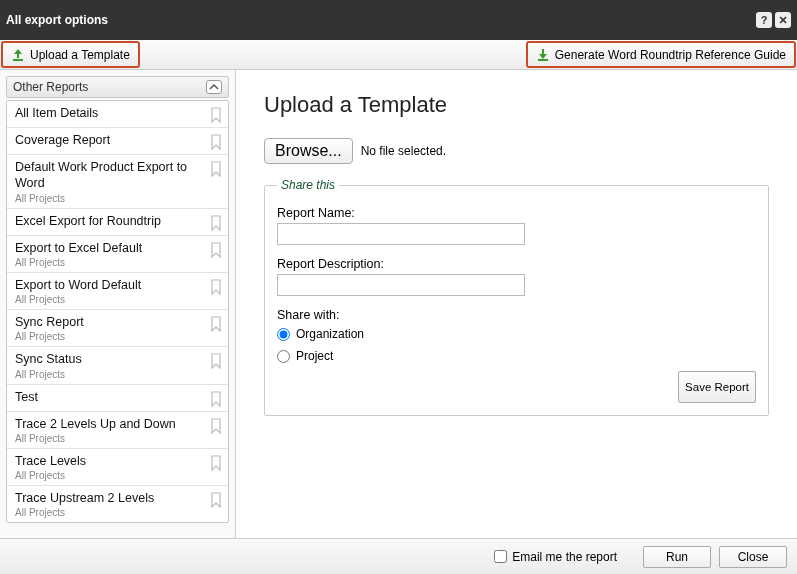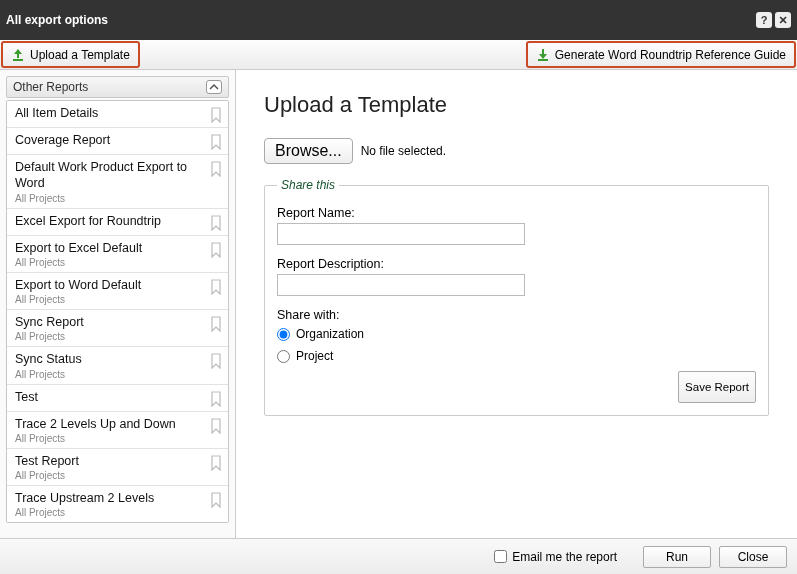--- a/index.html
+++ b/index.html
@@ -319,21 +319,21 @@
             <div class="ri-text">
               <div class="ri-label">Trace 2 Levels Up and Down</div>
               <div class="ri-sub">All Projects</div>
             </div>
             <span class="bookmark-icon"><svg viewBox="0 0 12 16">
                 <path d="M2 1 L10 1 L10 15 L6 11 L2 15 Z" fill="none" stroke="#bbb" stroke-width="1.2"></path>
               </svg></span>
           </div>
           <div class="report-item">
             <div class="ri-text">
-              <div class="ri-label">Test Report</div>
+              <div class="ri-label">Trace Levels</div>
               <div class="ri-sub">All Projects</div>
             </div>
             <span class="bookmark-icon"><svg viewBox="0 0 12 16">
                 <path d="M2 1 L10 1 L10 15 L6 11 L2 15 Z" fill="none" stroke="#bbb" stroke-width="1.2"></path>
               </svg></span>
           </div>
           <div class="report-item">
             <div class="ri-text">
               <div class="ri-label">Trace Upstream 2 Levels</div>
               <div class="ri-sub">All Projects</div>

